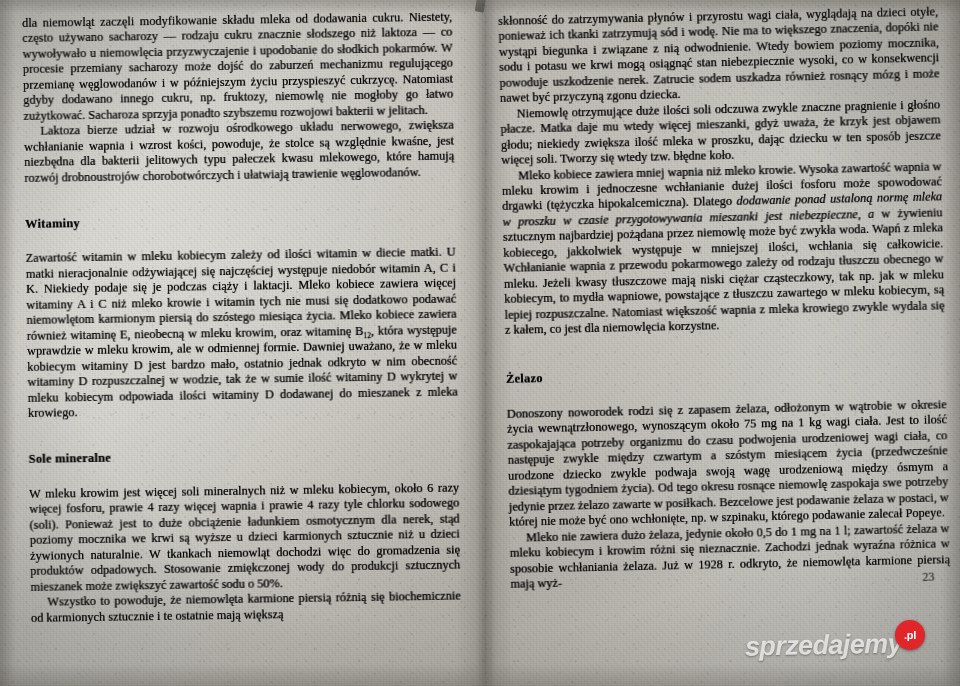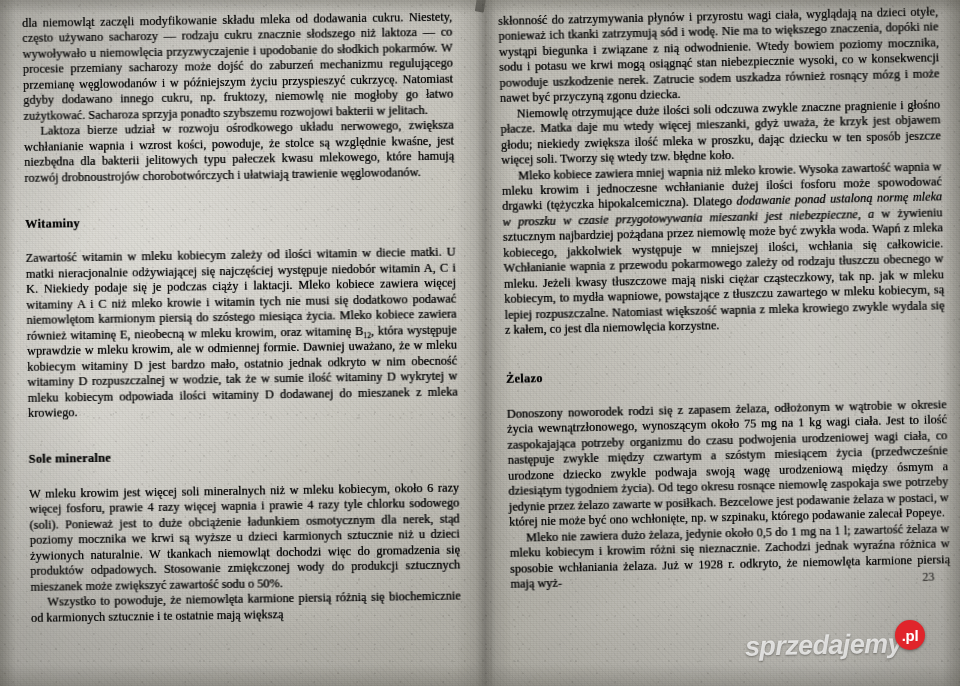--- a/index.html
+++ b/index.html
@@ -189,21 +189,21 @@
     border-radius: 50%;
     background: #e0252b;
     box-shadow: 0 1px 3px rgba(30,28,24,0.5);
     display: flex;
     align-items: center;
     justify-content: center;
   }
   .wm-badge span {
     font-family: "Liberation Sans", sans-serif;
     font-weight: bold;
-    font-size: 15px;
+    font-size: 11px;
     color: #ffffff;
     line-height: 1;
     letter-spacing: -0.3px;
   }
 
   
   .scan-soft {
     position: absolute; inset: 0;
     pointer-events: none;
     background: linear-gradient(115deg, rgba(255,255,255,0.08), rgba(0,0,0,0.05) 55%, rgba(255,255,255,0.06));

